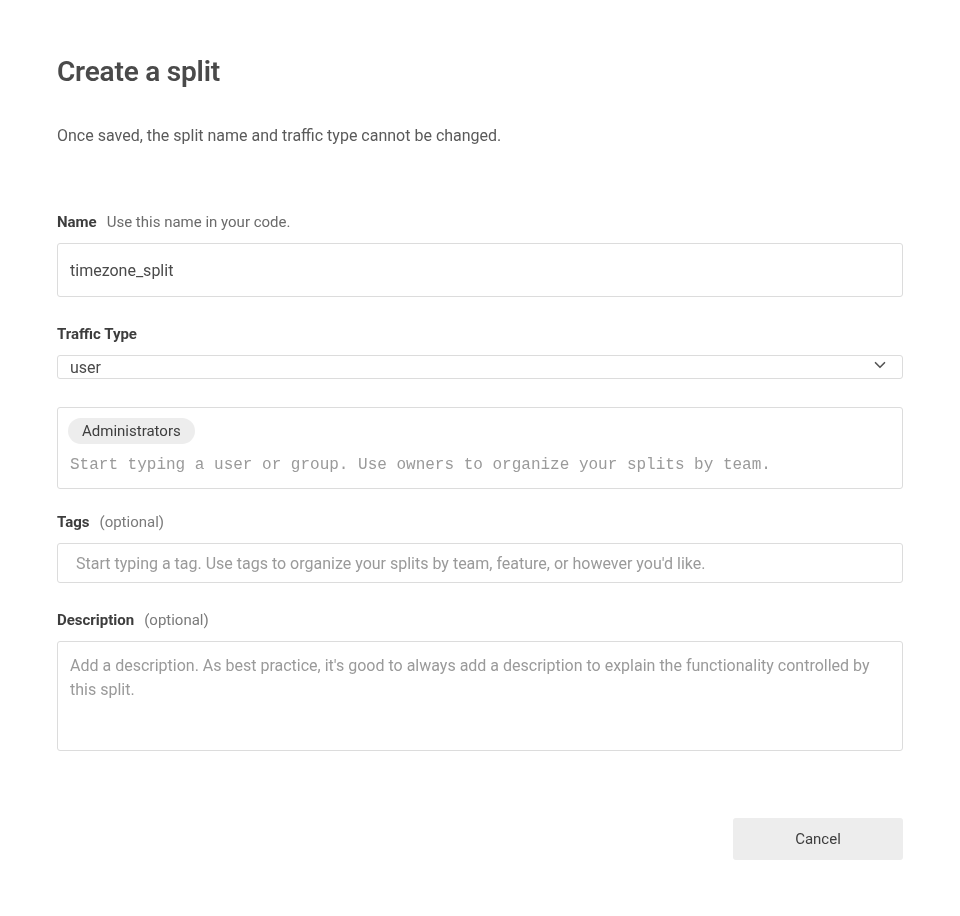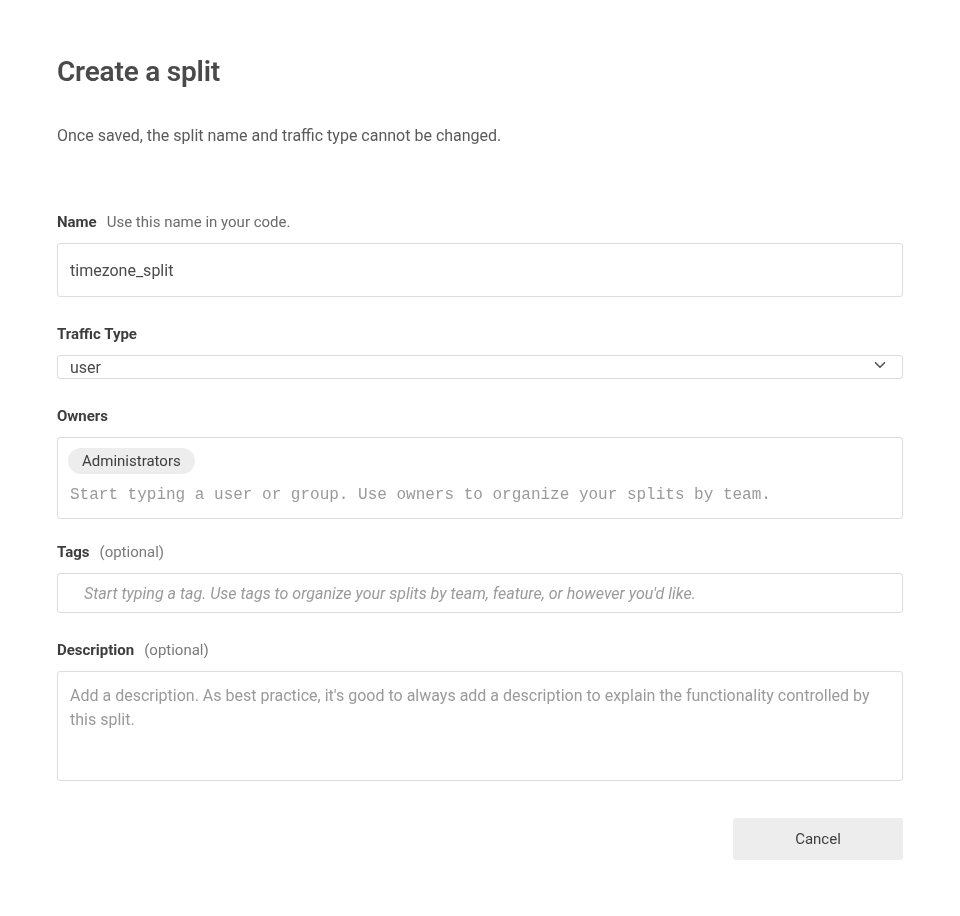--- a/index.html
+++ b/index.html
@@ -113,26 +113,25 @@
       font-size: 16px;
       color: #9a9a9a;
       padding: 0 2px 2px 2px;
       font-family: Liberation Mono, monospace;
     }
     .tags-input {
       width: 100%;
       height: 40px;
       border: 1px solid #dcdcdc;
       border-radius: 3px;
-      padding: 0 26px;
-      font-size: 16px;
-      color: #4a4a4a;
-      background: #fff;
-      font-family: inherit;
-      font-style: italic;
+      padding: 0 18px;
+      font-size: 16px;
+      color: #4a4a4a;
+      background: #fff;
+      font-family: inherit;
     }
     .tags-input::placeholder { color: #9a9a9a; }
     .desc-textarea {
       width: 100%;
       height: 110px;
       border: 1px solid #dcdcdc;
       border-radius: 3px;
       padding: 12px 12px;
       font-size: 16px;
       color: #4a4a4a;
@@ -197,23 +196,20 @@
       </select>
       <span class="chevron">
         <svg width="18" height="18" viewBox="0 0 24 24" fill="none" stroke="currentColor" stroke-width="2.2" stroke-linecap="round" stroke-linejoin="round">
             <polyline points="6 9 12 15 18 9"></polyline>
           </svg>
       </span>
     </div>
   </div>
 
   <div class="field-group owners-group">
-    <div class="field-label-row">
-      <span class="field-label">Owners</span>
-    </div>
     <div class="owners-box">
       <span class="chip">Administrators</span>
       <div class="owners-hint">Start typing a user or group. Use owners to organize your splits by team.</div>
     </div>
   </div>
 
   <div class="field-group tags-group">
     <div class="field-label-row">
       <span class="field-label">Tags</span>
       <span class="field-optional">(optional)</span>

